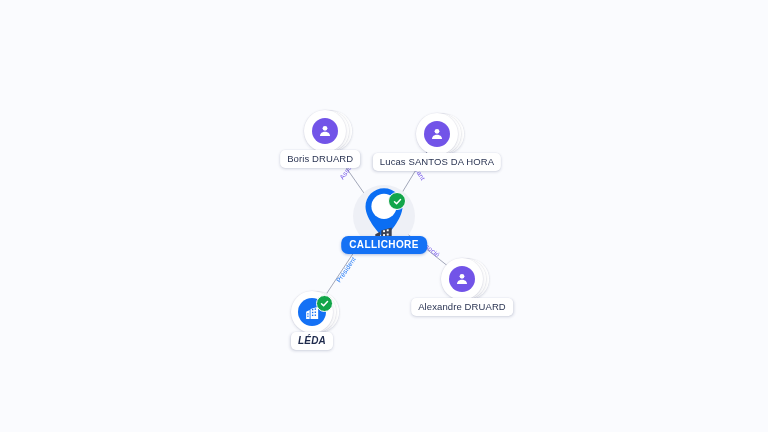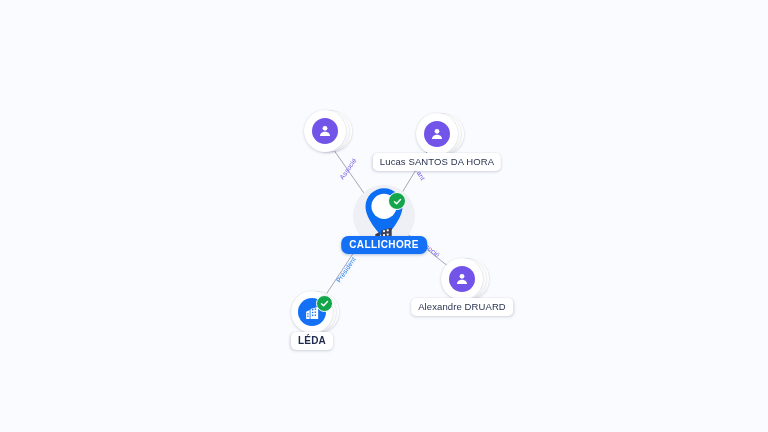--- a/index.html
+++ b/index.html
@@ -126,20 +126,21 @@
       <div class="card s2"></div>
       <div class="card s1"></div>
       <div class="card front"></div>
       <div class="avatar">
         <svg viewBox="0 0 24 24" fill="#ffffff" xmlns="http://www.w3.org/2000/svg">
           <circle cx="12" cy="8" r="3.6"></circle>
           <path d="M4.5 19.5c0-3.8 3.4-6.2 7.5-6.2s7.5 2.4 7.5 6.2z"></path>
         </svg>
       </div>
     </div>
+    <div class="chip" style="transform:translate(-56%,-2px);">Boris DRUARD</div>
   </div>
 
   <div class="node" style="left:462px;top:279px;">
     <div class="stack">
       <div class="card s2"></div>
       <div class="card s1"></div>
       <div class="card front"></div>
       <div class="avatar">
         <svg viewBox="0 0 24 24" fill="#ffffff" xmlns="http://www.w3.org/2000/svg">
           <circle cx="12" cy="8" r="3.6"></circle>
@@ -183,21 +184,21 @@
           <rect x="4.6" y="13" width="1.8" height="1.8" fill="#1471f5"></rect>
           <rect x="4.6" y="16.4" width="1.8" height="1.8" fill="#1471f5"></rect>
         </svg>
       </div>
       <div class="check" style="left:25px;top:4px;">
         <svg viewBox="0 0 24 24" fill="none" stroke="#ffffff" stroke-width="4" stroke-linecap="round" stroke-linejoin="round" xmlns="http://www.w3.org/2000/svg">
           <path d="M4 12.5 L9.5 18 L20 6.5"></path>
         </svg>
       </div>
     </div>
-    <div class="chip chip-dark" style="transform:translate(-50%,-1px);">LÉDA</div>
+    <div class="chip chip-dark" style="transform:translate(-50%,-1px);font-style:italic;">LÉDA</div>
   </div>
 
   <div class="node" id="node-callichore" style="left:384px;top:216px;">
     <div class="halo"></div>
 
     <div class="pin">
       <svg viewBox="0 0 46 54" xmlns="http://www.w3.org/2000/svg">
         <path d="M23 1.5c-10.2 0-18.5 8.2-18.5 18.4 0 12.4 15.2 28.4 17.4 30.7a1.5 1.5 0 0 0 2.2 0c2.2-2.3 17.4-18.3 17.4-30.7C41.5 9.7 33.2 1.5 23 1.5z" fill="#0b6ef3"></path>
         <circle cx="23" cy="19.5" r="12.6" fill="#ffffff"></circle>
       </svg>

